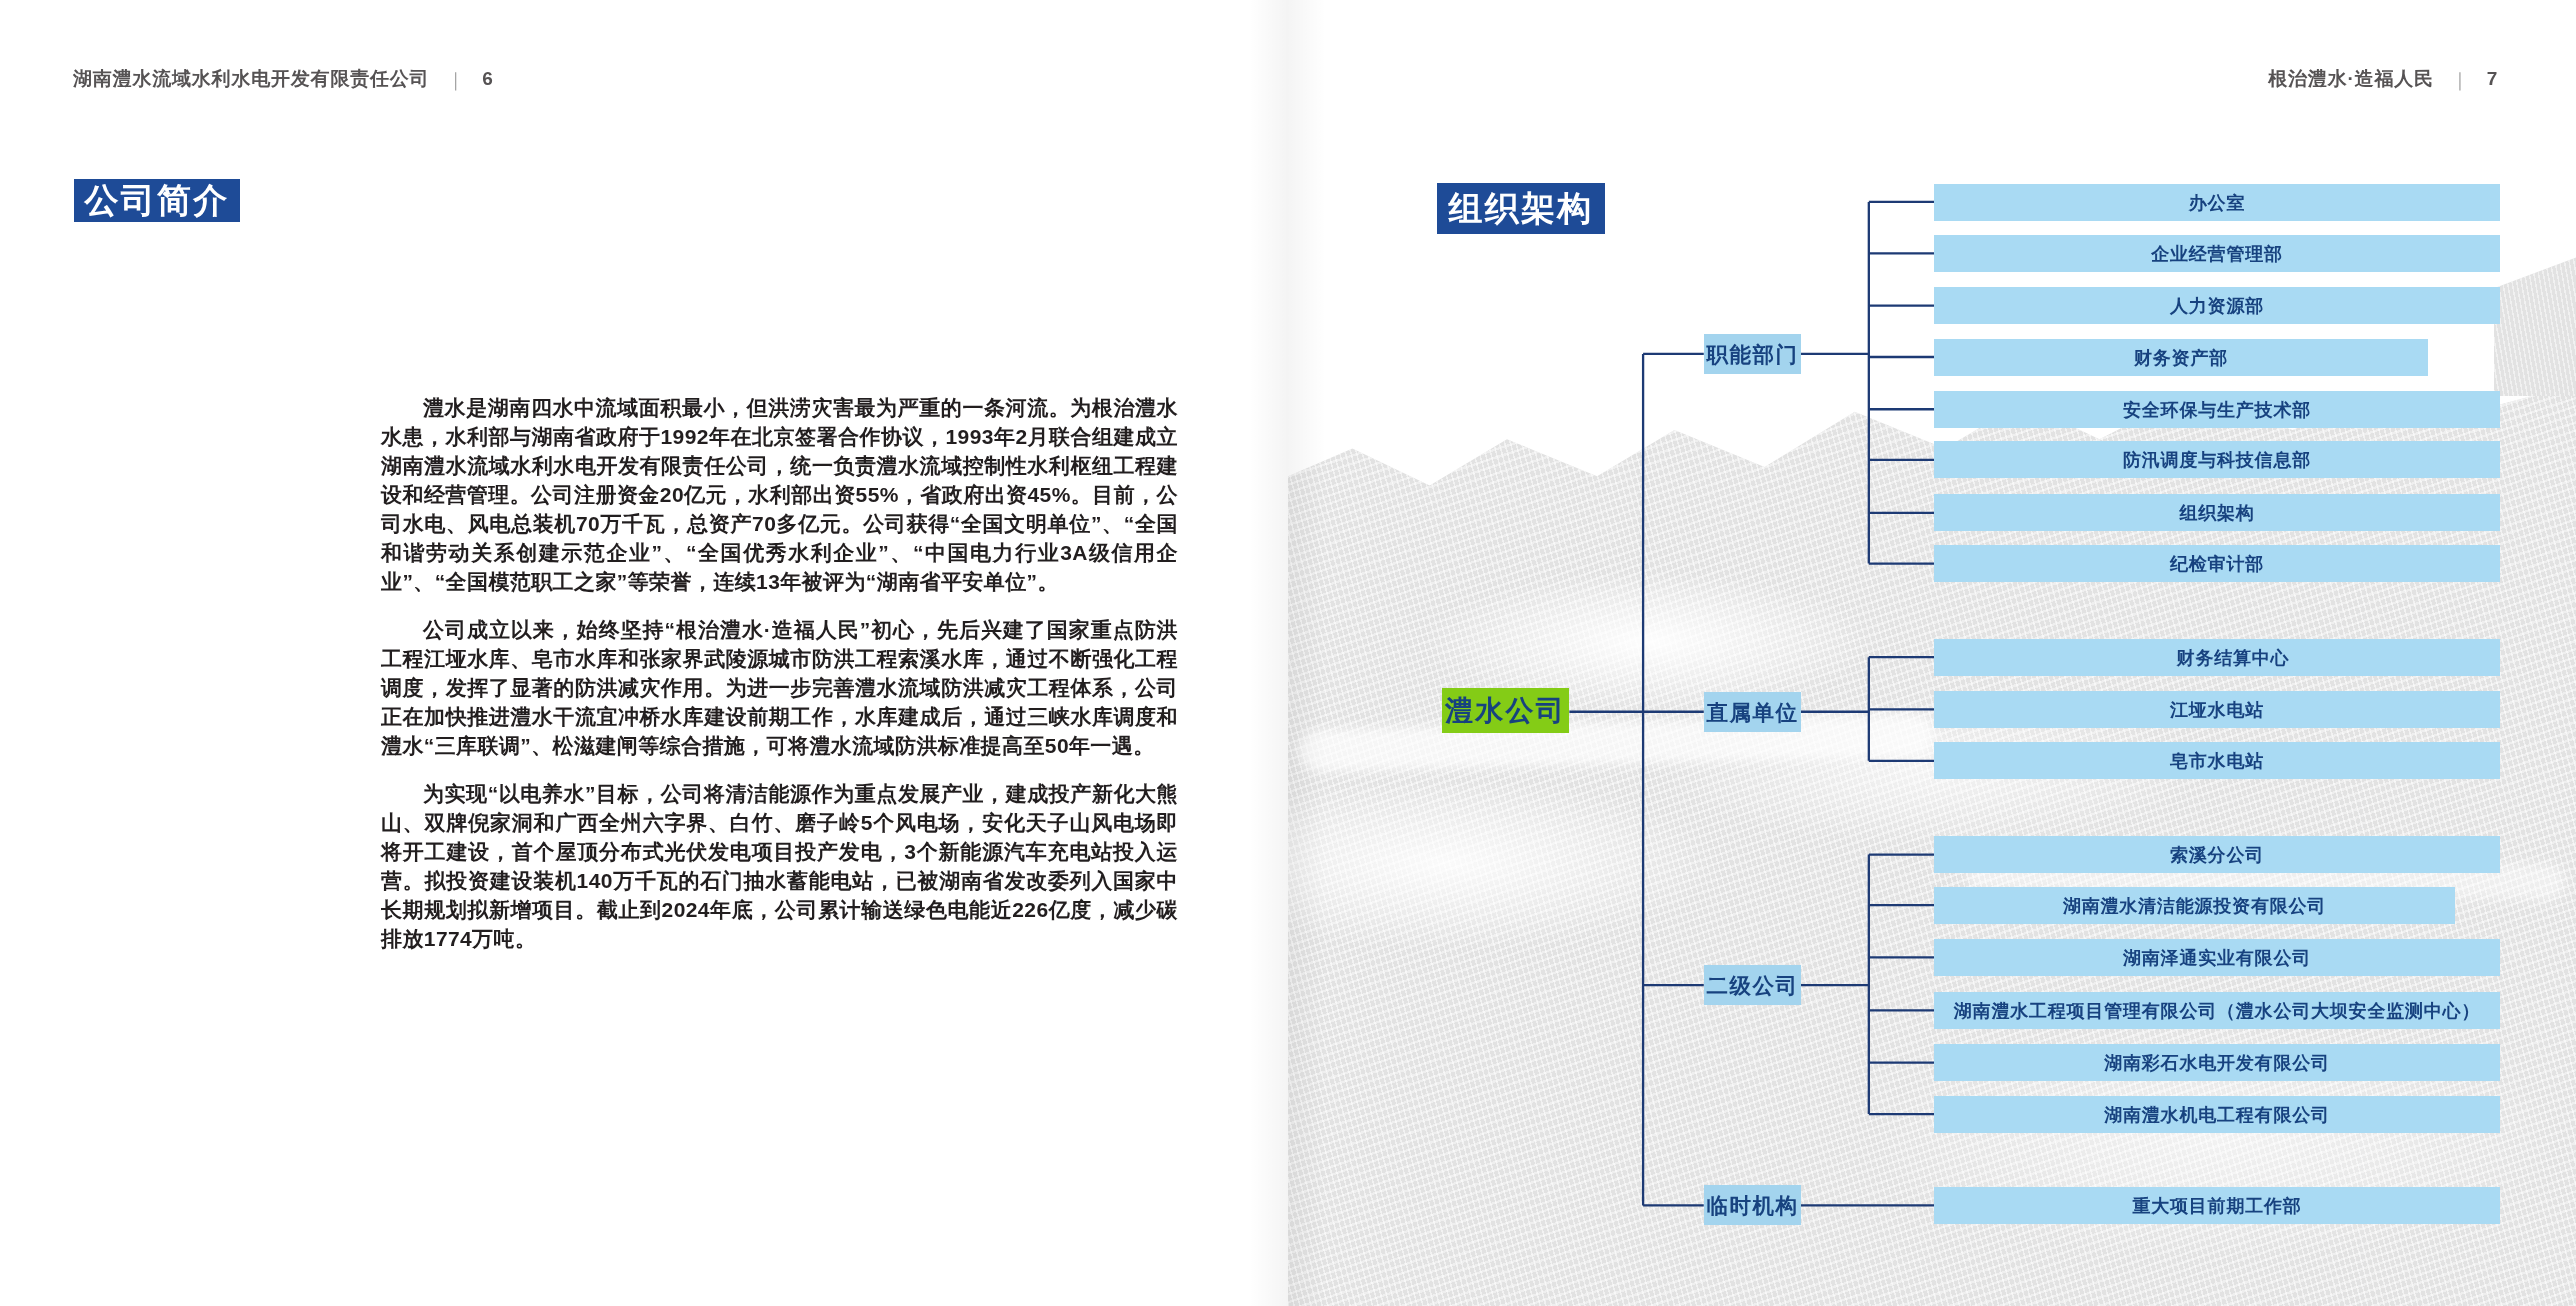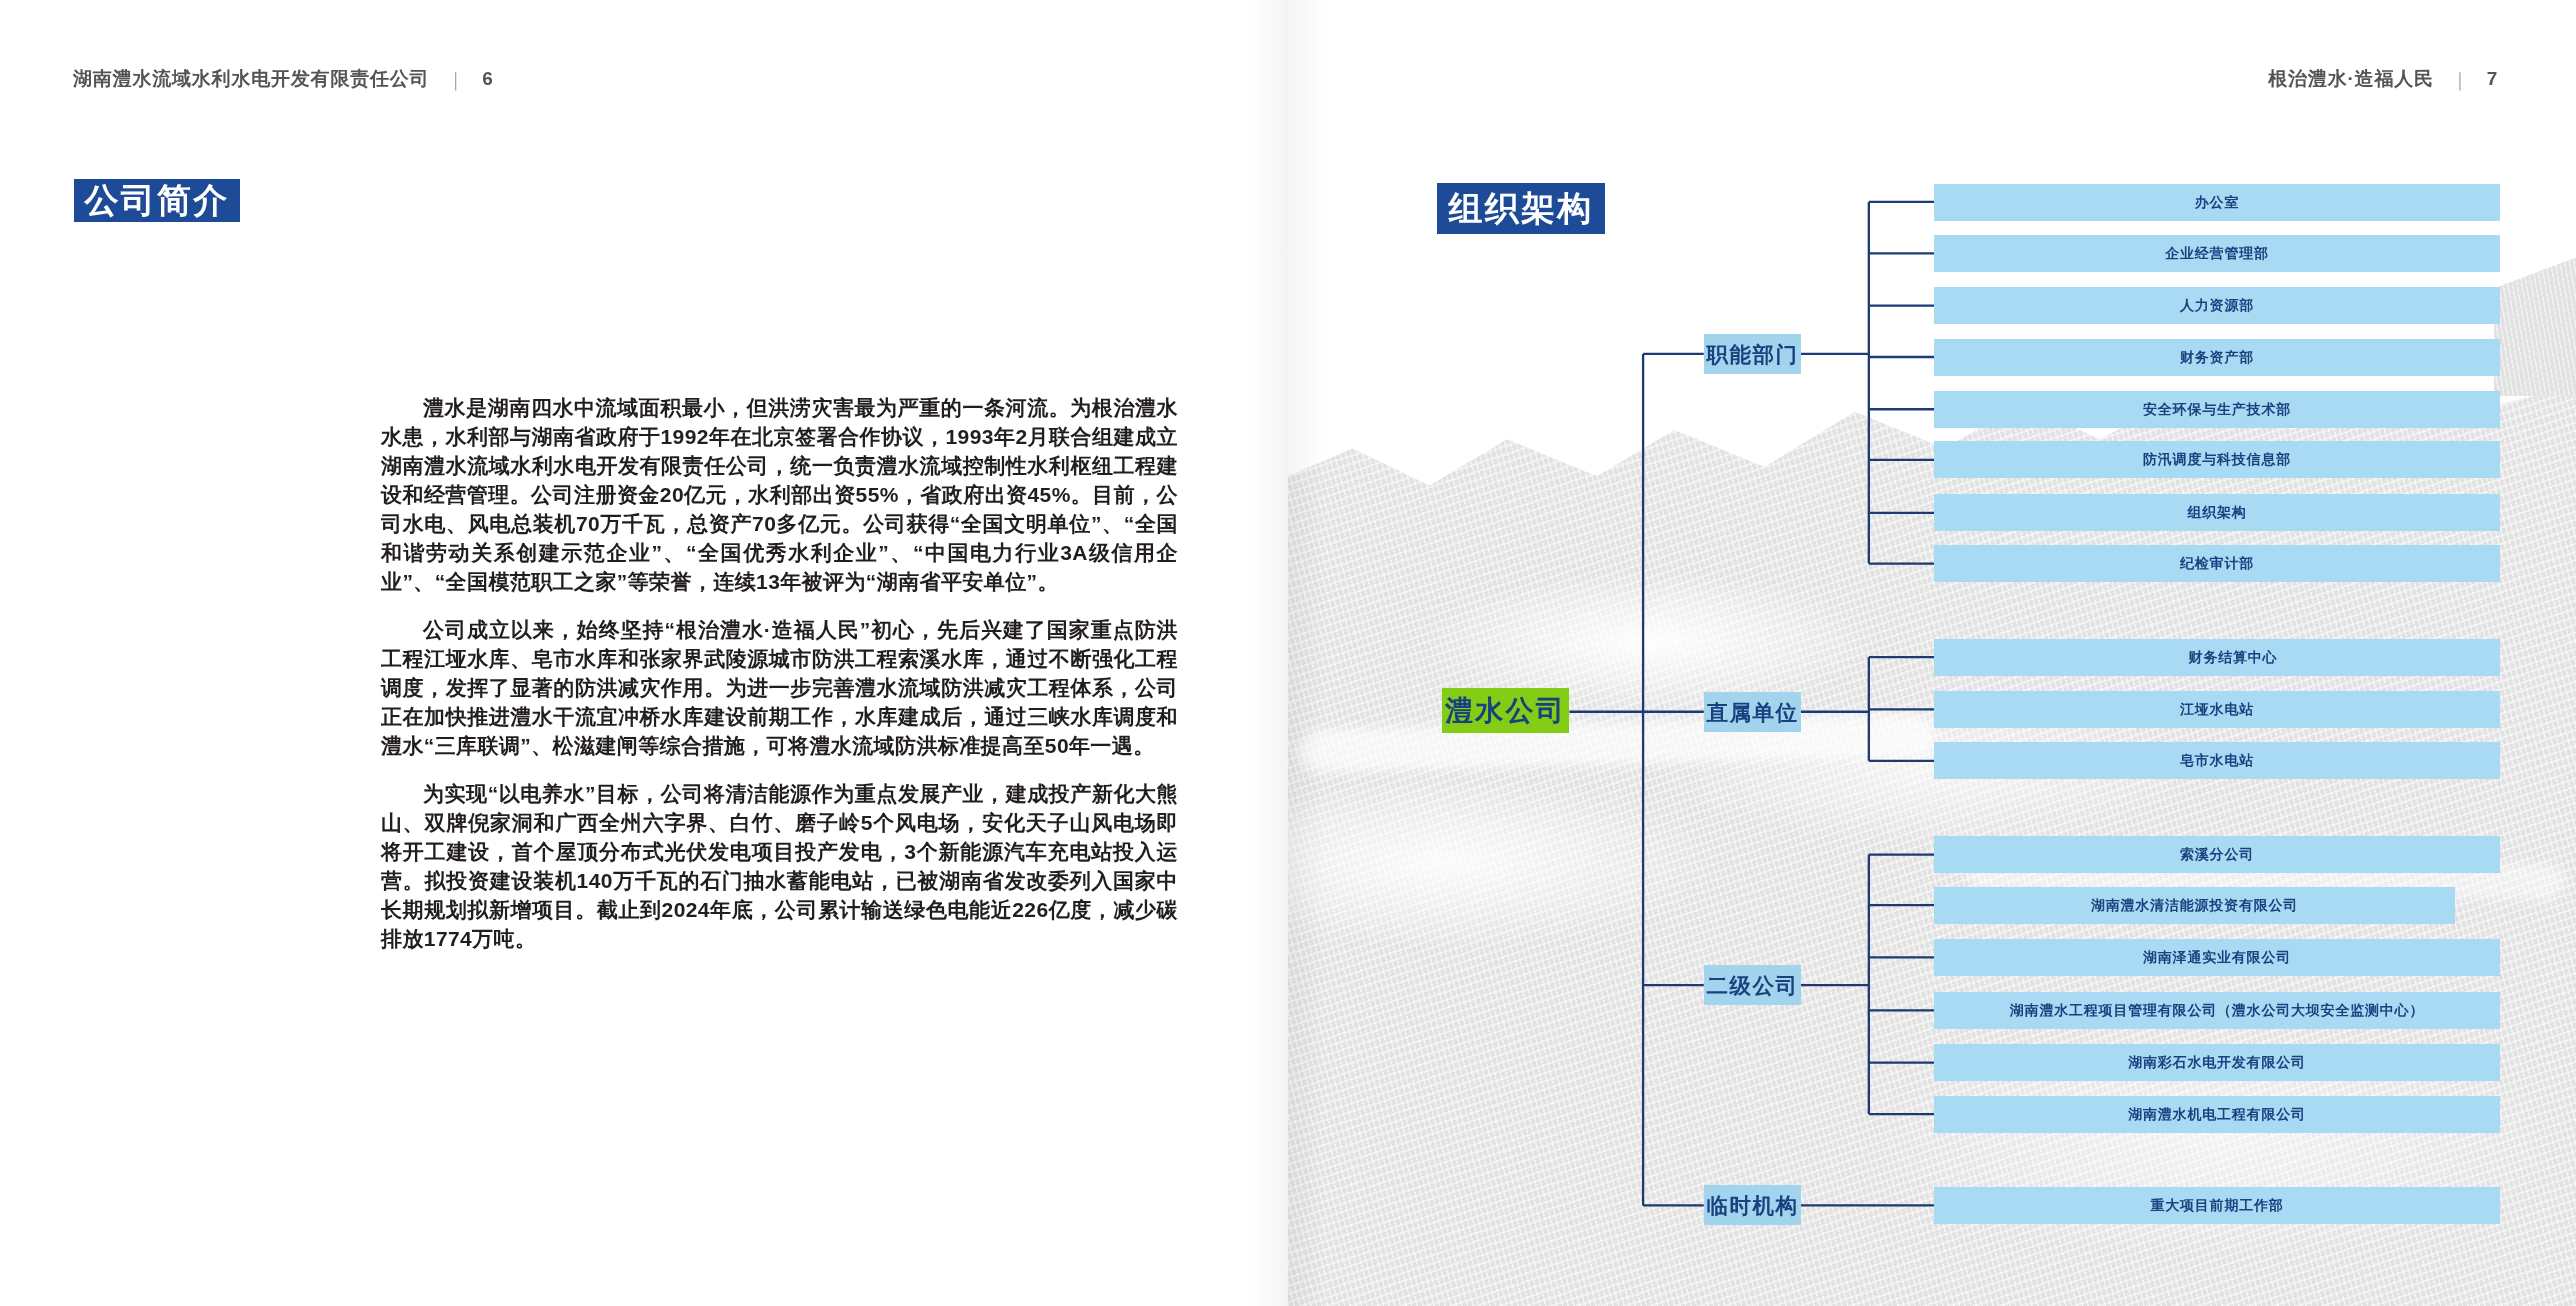--- a/index.html
+++ b/index.html
@@ -66,21 +66,21 @@
     pointer-events:none;
   }
   
   #org-lines { position:absolute; left:0; top:0; z-index:3; pointer-events:none; }
   .org-node {
     position:absolute; display:flex; align-items:center; justify-content:center;
     font-weight:bold; color:#17427f; z-index:4; letter-spacing:0.8px; white-space:nowrap;
   }
   .org-root   { background:#84cc16; font-size:28px; letter-spacing:2.3px; }
   .org-branch { background:#a3d4ee; font-size:21.5px; letter-spacing:1.5px; }
-  .org-child  { background:#a9daf3; font-size:14px; }
+  .org-child  { background:#a9daf3; font-size:18px; }
 </style>
 </head>
 <body>
 
 <div class="spread">
 
   <div class="page-header header-left">
     <span>湖南澧水流域水利水电开发有限责任公司</span>
     <span class="sep">｜</span>
     <span>6</span>
@@ -109,21 +109,21 @@
   <svg id="org-lines" width="2576" height="1306" viewBox="0 0 3355 1701">
       <path d="M2044 927 H2140 M2140 461 V1570 M2140 461 H2219 M2345 461 H2434 M2434 263 V734 M2434 263 H2519 M2434 330 H2519 M2434 398 H2519 M2434 465 H2519 M2434 533 H2519 M2434 599 H2519 M2434 668 H2519 M2434 734 H2519 M2140 927 H2219 M2345 927 H2434 M2434 856 V991 M2434 856 H2519 M2434 924 H2519 M2434 991 H2519 M2140 1283 H2219 M2345 1283 H2434 M2434 1113 V1451 M2434 1113 H2519 M2434 1179 H2519 M2434 1247 H2519 M2434 1316 H2519 M2434 1384 H2519 M2434 1451 H2519 M2140 1570 H2219 M2345 1570 H2519" fill="none" stroke="#1d3a74" stroke-width="3"></path>
     </svg>
 
   <div id="org-nodes">
     <div class="org-node org-root" style="left:1442px; top:688px; width:127px; height:45px;">澧水公司</div>
   <div class="org-node org-branch" style="left: 1704px; top: 334px; width: 97px; height: 40px;">职能部门</div>
       <div class="org-node org-child" style="left: 1934px; top: 184px; width: 566px; height: 37px;">办公室</div>
       <div class="org-node org-child" style="left: 1934px; top: 235px; width: 566px; height: 37px;">企业经营管理部</div>
       <div class="org-node org-child" style="left: 1934px; top: 287px; width: 566px; height: 37px;">人力资源部</div>
-      <div class="org-node org-child" style="left: 1934px; top: 339px; width: 566px; height: 37px;">财务资产部</div>
+      <div class="org-node org-child" style="left: 1934px; top: 339px; width: 494px; height: 37px;">财务资产部</div>
       <div class="org-node org-child" style="left: 1934px; top: 391px; width: 566px; height: 37px;">安全环保与生产技术部</div>
       <div class="org-node org-child" style="left: 1934px; top: 441px; width: 566px; height: 37px;">防汛调度与科技信息部</div>
       <div class="org-node org-child" style="left: 1934px; top: 494px; width: 566px; height: 37px;">组织架构</div>
       <div class="org-node org-child" style="left: 1934px; top: 545px; width: 566px; height: 37px;">纪检审计部</div>
       <div class="org-node org-branch" style="left: 1704px; top: 692px; width: 97px; height: 40px;">直属单位</div>
       <div class="org-node org-child" style="left: 1934px; top: 639px; width: 566px; height: 37px; padding-left: 32px;">财务结算中心</div>
       <div class="org-node org-child" style="left: 1934px; top: 691px; width: 566px; height: 37px; font-family: Liberation Serif, serif;">江垭水电站</div>
       <div class="org-node org-child" style="left: 1934px; top: 742px; width: 566px; height: 37px;">皂市水电站</div>
       <div class="org-node org-branch" style="left: 1704px; top: 965px; width: 97px; height: 40px;">二级公司</div>
       <div class="org-node org-child" style="left: 1934px; top: 836px; width: 566px; height: 37px;">索溪分公司</div>

